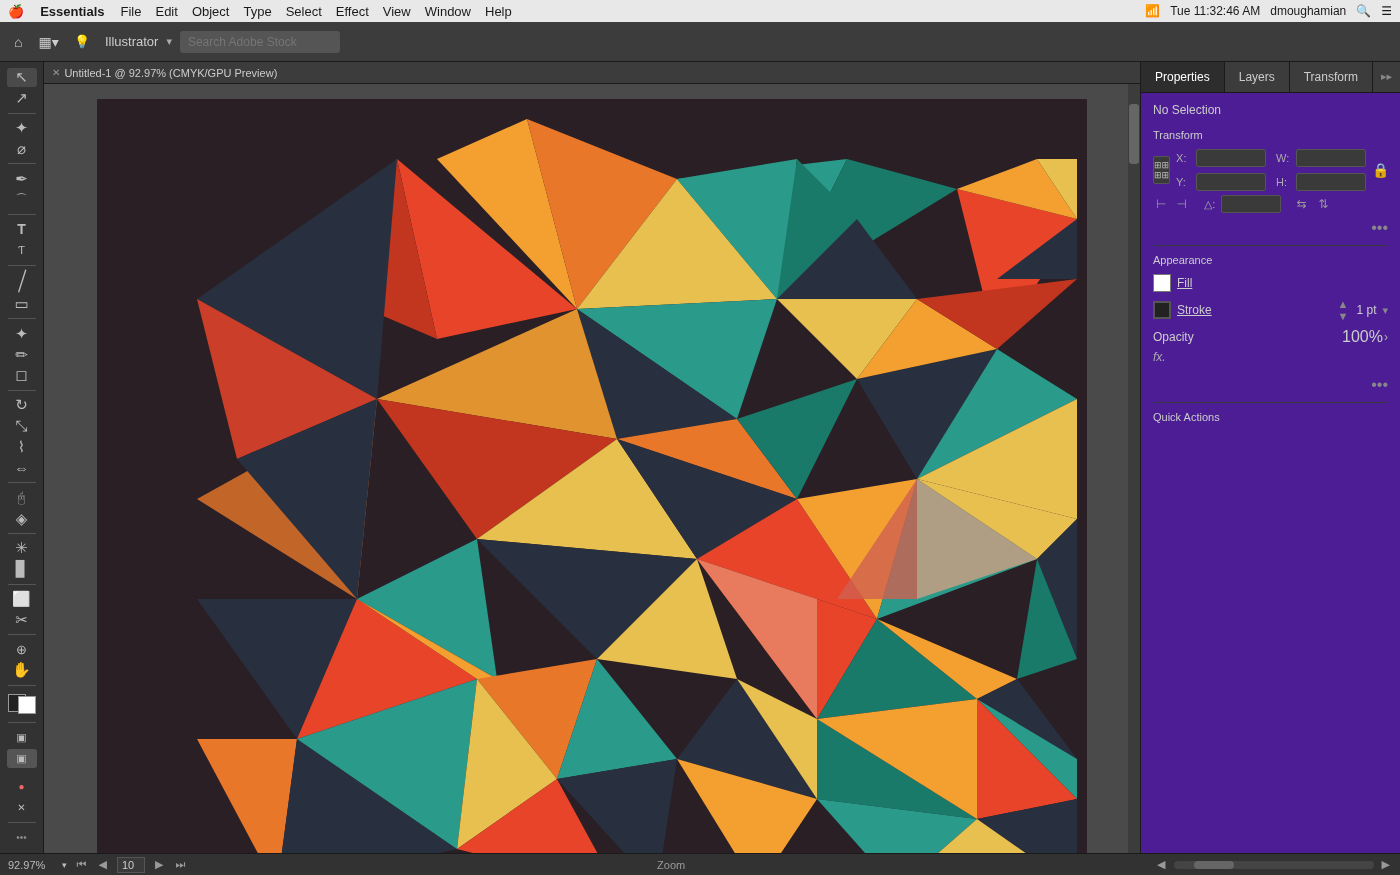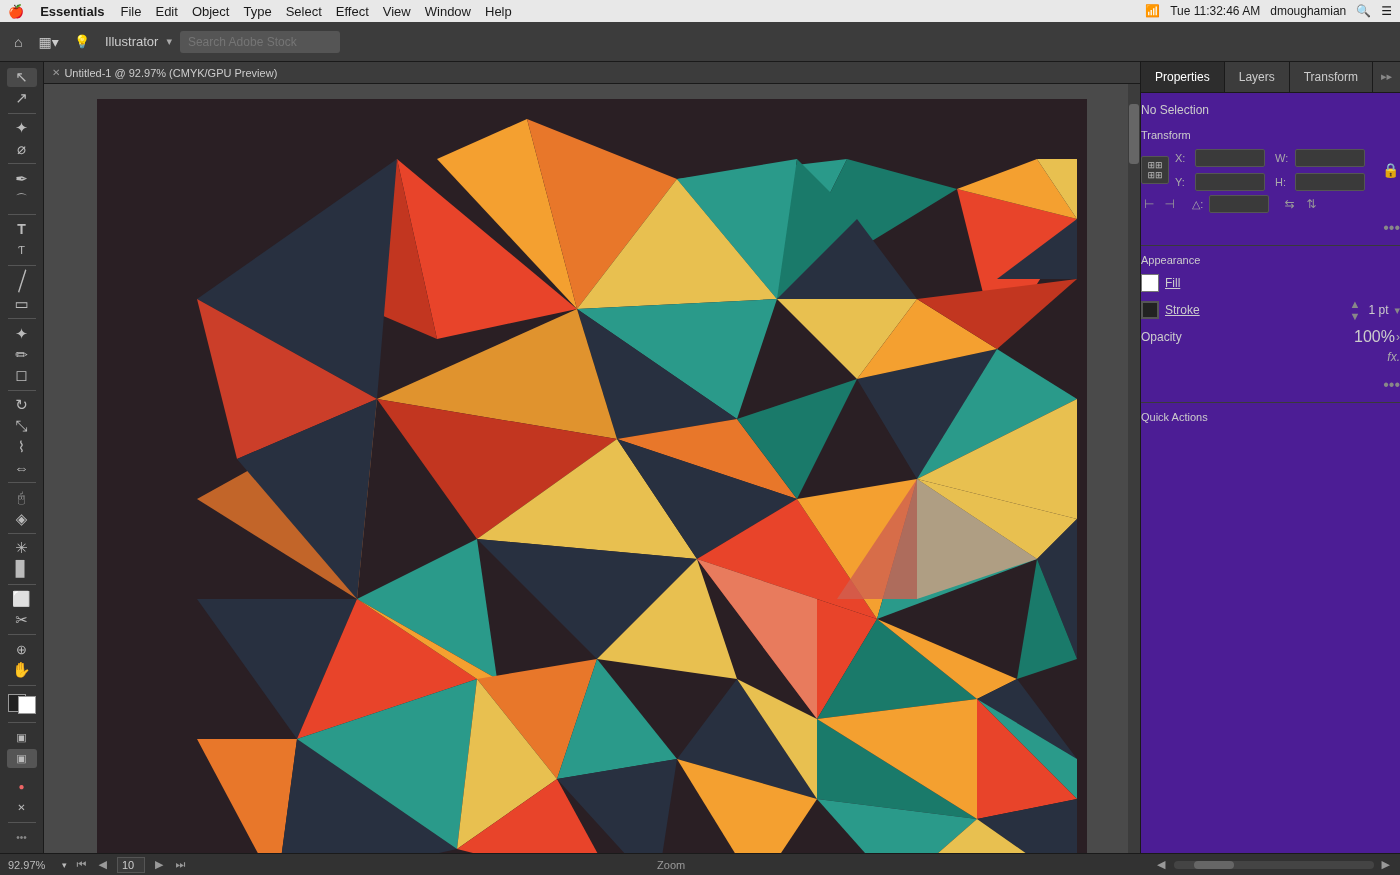--- a/index.html
+++ b/index.html
@@ -78,21 +78,21 @@
       display: flex; flex-direction: column;
     }
     #panel-tabs {
       display: flex; border-bottom: 1px solid #1a1a1a; background: #3c3c3c;
     }
     .panel-tab {
       padding: 8px 14px; color: #ccc; font-size: 12px; cursor: pointer;
       border-right: 1px solid #1a1a1a;
     }
     .panel-tab.active { background: #2d2d2d; color: #fff; }
-    #panel-content { padding: 10px 0; flex: 1; overflow-y: auto; }
+    #panel-content { padding: 10px 12px; flex: 1; overflow-y: auto; }
 
     .panel-section-title { color: #ccc; font-size: 11px; margin-bottom: 8px; font-weight: 500; }
 
     .no-selection { color: #ccc; font-size: 12px; margin-bottom: 12px; }
 
     .transform-section { margin-bottom: 6px; }
     .transform-row { display: flex; align-items: center; gap: 6px; margin-bottom: 4px; }
     .transform-icon { width: 28px; height: 28px; background: #3a3a3a; border: 1px solid #555; border-radius: 2px; display: flex; align-items: center; justify-content: center; font-size: 10px; color: #bbb; }
     .transform-field-group { display: flex; flex-direction: column; gap: 3px; flex: 1; }
     .transform-row-inner { display: flex; align-items: center; gap: 4px; }
@@ -110,21 +110,21 @@
     .appearance-section { margin-bottom: 12px; }
     .appearance-row { display: flex; align-items: center; gap: 6px; margin-bottom: 6px; }
     .color-swatch { width: 18px; height: 18px; background: #fff; border: 1px solid #777; cursor: pointer; }
     .color-swatch.stroke { background: transparent; border: 2px solid #333; }
     .appearance-label { color: #ccc; font-size: 12px; flex: 1; cursor: pointer; text-decoration: underline; }
     .opacity-row { display: flex; align-items: center; gap: 6px; }
     .opacity-label { color: #ccc; font-size: 12px; flex: 1; cursor: pointer; }
     .opacity-value { color: #ccc; font-size: 16px; width: 36px; }
     .expand-btn { color: #aaa; cursor: pointer; font-size: 12px; }
 
-    .fx-row { display: flex; align-items: center; gap: 4px; margin-top: 4px; justify-content: flex-end; }
+    .fx-row { display: flex; align-items: center; gap: 4px; margin-top: 4px; }
     .fx-label { color: #aaa; font-size: 12px; font-style: italic; }
 
     .quick-actions { color: #ccc; font-size: 11px; margin-top: 8px; }
 
     
     #status-bar {
       height: 22px; background: #323232; border-top: 1px solid #1a1a1a;
       display: flex; align-items: center; padding: 0 8px; gap: 8px;
       color: #bbb; font-size: 11px;
     }

